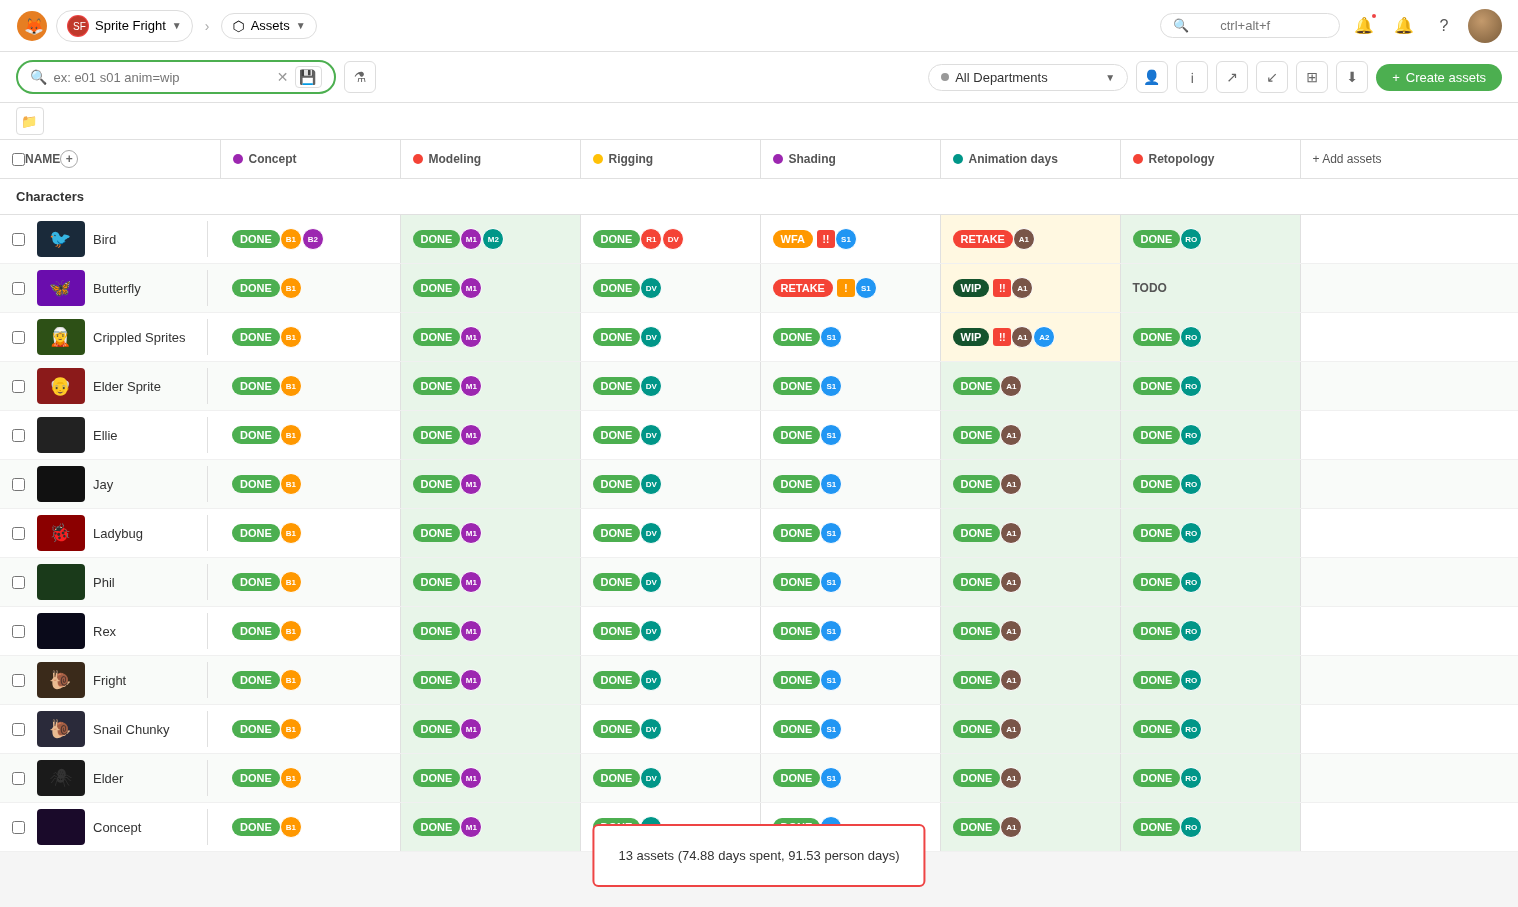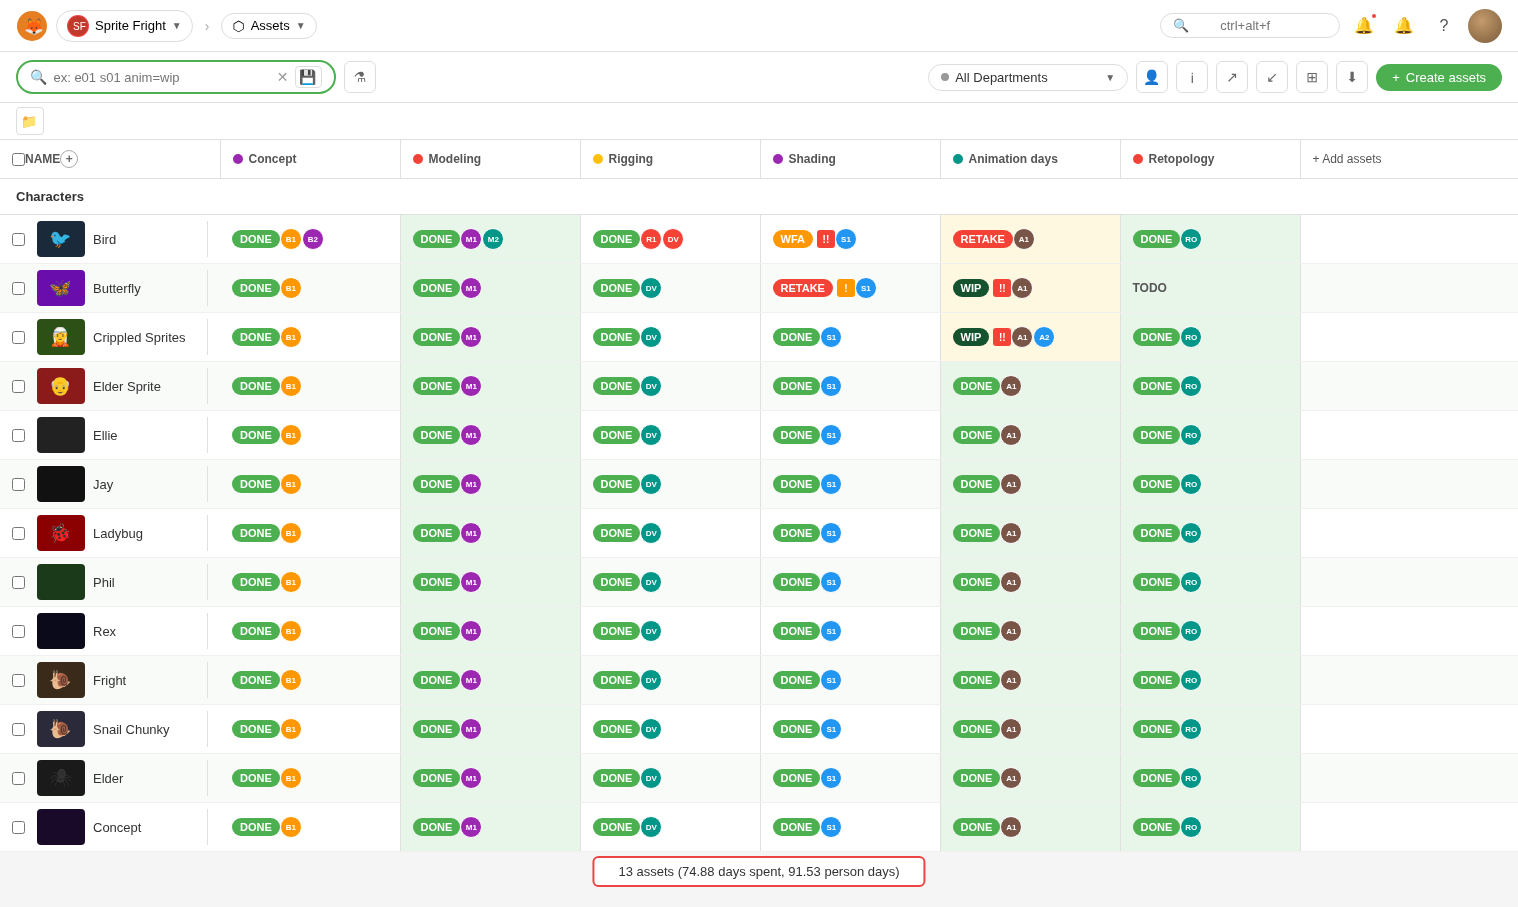--- a/index.html
+++ b/index.html
@@ -142,21 +142,21 @@
     .add-icon {
       width: 18px; height: 18px; border-radius: 50%; border: 1px solid #aaa;
       display: inline-flex; align-items: center; justify-content: center; cursor: pointer;
       font-size: 12px; color: #666;
     }
 
     
     .footer-bar {
       position: fixed; bottom: 20px; left: 50%; transform: translateX(-50%);
       background: #fff; border: 2px solid #e44; border-radius: 6px;
-      padding: 6px 24px; font-size: 13px; color: #333; white-space: nowrap;
+      padding: 22px 24px; font-size: 13px; color: #333; white-space: nowrap;
     }
 
     .section-row td {
       background: #fff; padding: 8px 16px; font-weight: 600; border-bottom: 1px solid #e0e0e0;
     }
   </style>
 </head>
 <body>
 
 <div class="navbar">

